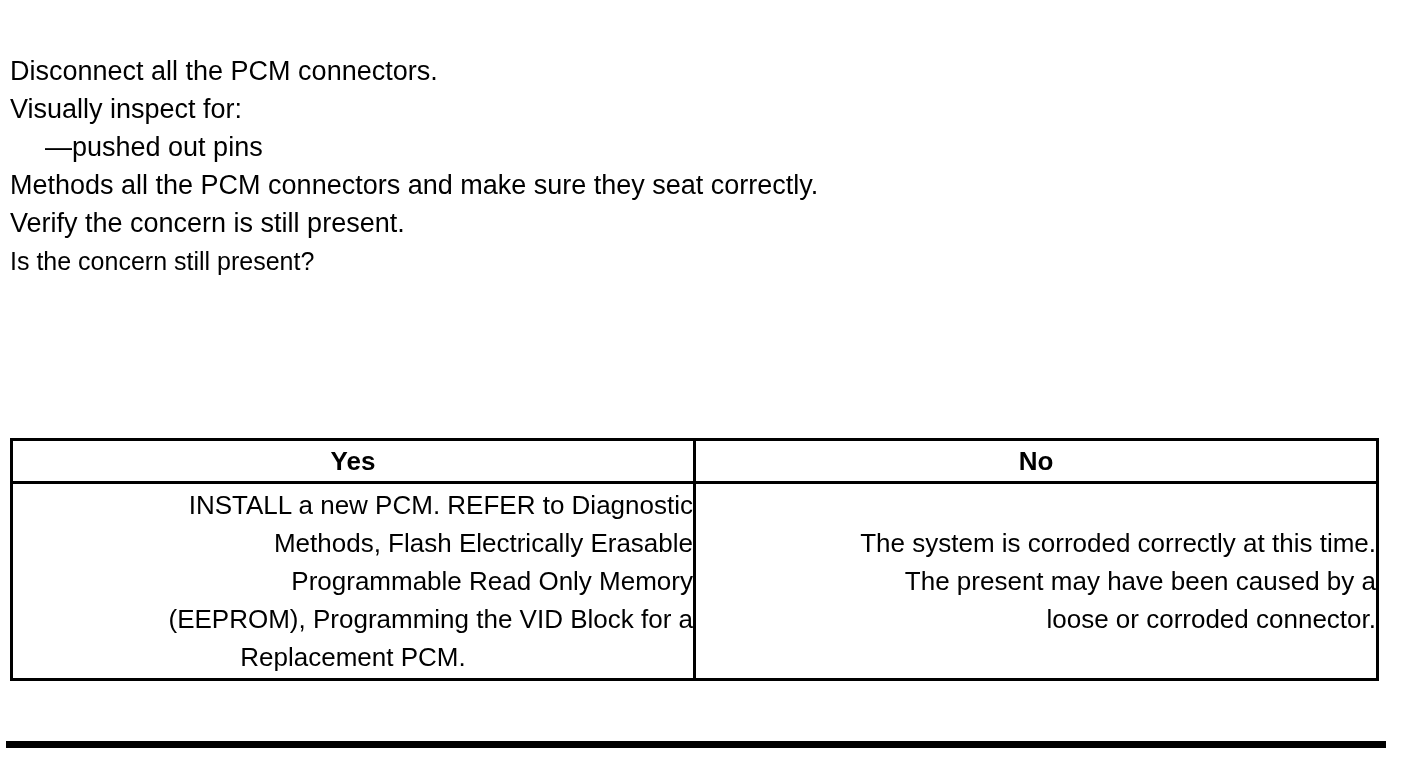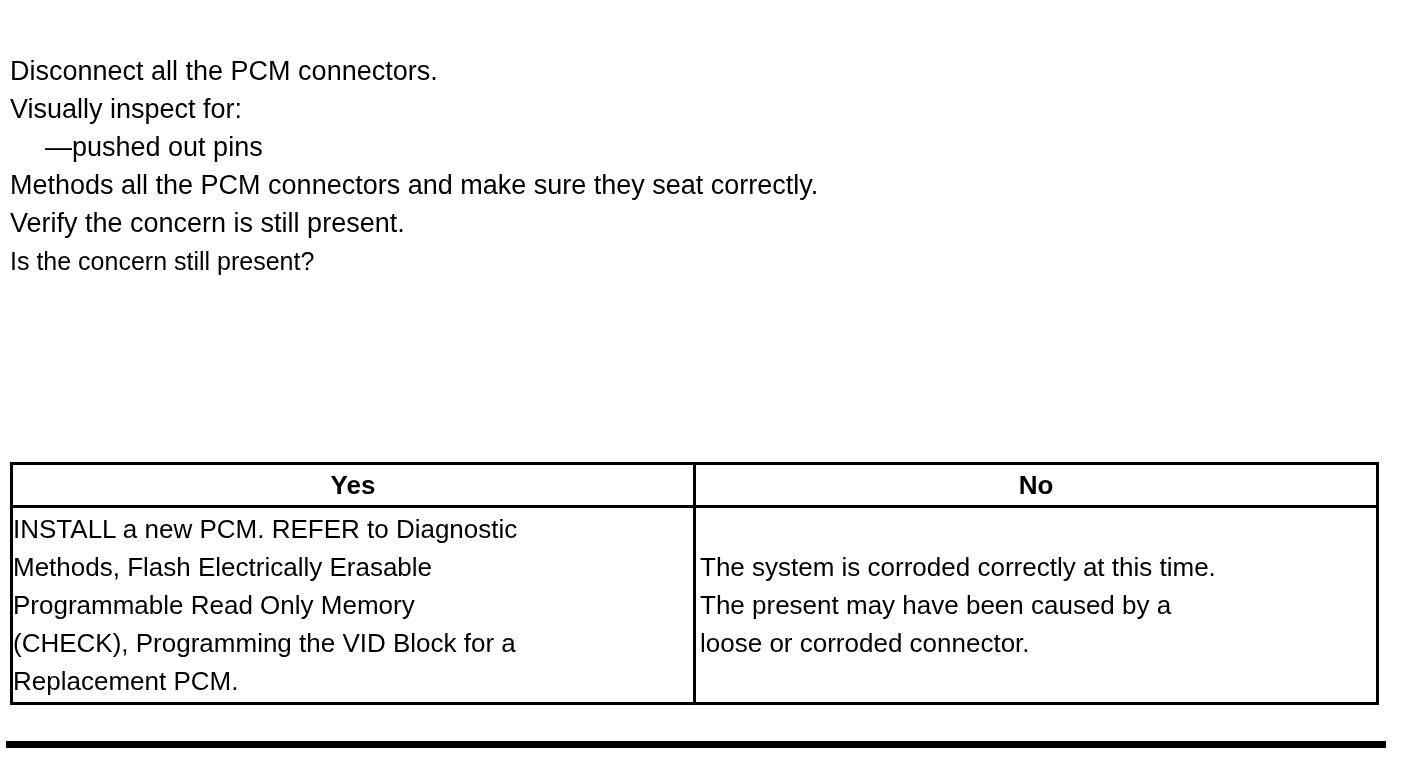--- a/index.html
+++ b/index.html
@@ -56,21 +56,21 @@
   }
   .proc-line.sub {
     padding-left: 35px;
     line-height: 38px;
   }
 
   
   .answer-table {
     position: absolute;
     left: 10px;
-    top: 462px;
+    top: 438px;
     width: 1366px;
     border-collapse: collapse;
     table-layout: fixed;
   }
   .answer-table td,
   .answer-table th {
     border: 3px solid #000000;
     padding: 0;
     vertical-align: middle;
   }
@@ -92,29 +92,30 @@
   }
   .cell-yes {
     height: 190px;
     text-align: left;
   }
   .cell-yes .cell-body {
     text-align: left;
   }
   .cell-yes .last-line {
     display: block;
+    text-align: center;
   }
   .cell-no {
     height: 190px;
     text-align: left;
   }
   .cell-no .cell-body {
     padding-left: 4px;
   }
-  .cell-line { display: block; white-space: pre; }
+  .cell-line { display: block; white-space: pre; text-align: right; }
 
   
   .bottom-rule {
     position: absolute;
     left: 6px;
     top: 741px;
     width: 1380px;
     height: 7px;
     background: #000000;
   }
@@ -145,21 +146,21 @@
         <th>No</th>
       </tr>
     </thead>
     <tbody>
       <tr>
         <td class="cell-yes">
           <div class="cell-body">
             <span class="cell-line">INSTALL a new PCM. REFER to Diagnostic</span>
             <span class="cell-line">Methods, Flash Electrically Erasable</span>
             <span class="cell-line">Programmable Read Only Memory</span>
-            <span class="cell-line">(CHECK), Programming the VID Block for a</span>
+            <span class="cell-line">(EEPROM), Programming the VID Block for a</span>
             <span class="cell-line last-line">Replacement PCM.</span>
           </div>
         </td>
         <td class="cell-no">
           <div class="cell-body">
             <span class="cell-line">The system is corroded correctly at this time.</span>
             <span class="cell-line">The present may have been caused by a</span>
             <span class="cell-line">loose or corroded connector.</span>
           </div>
         </td>

